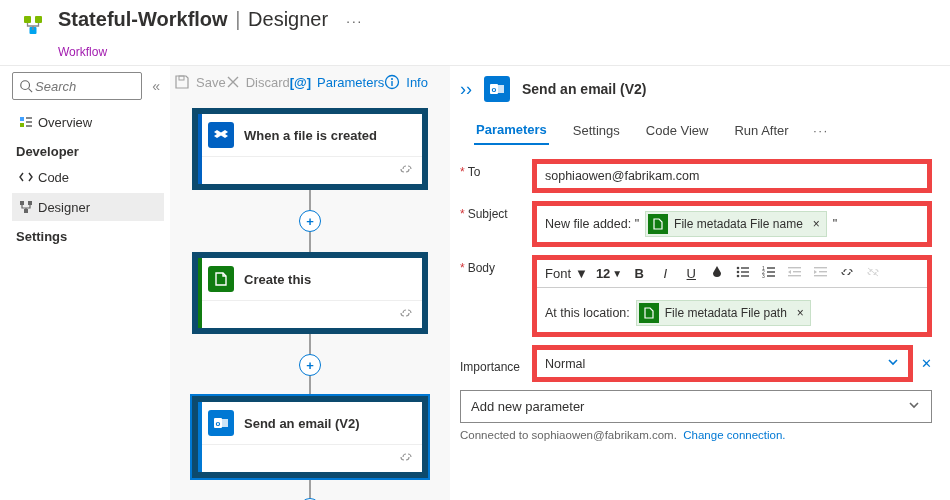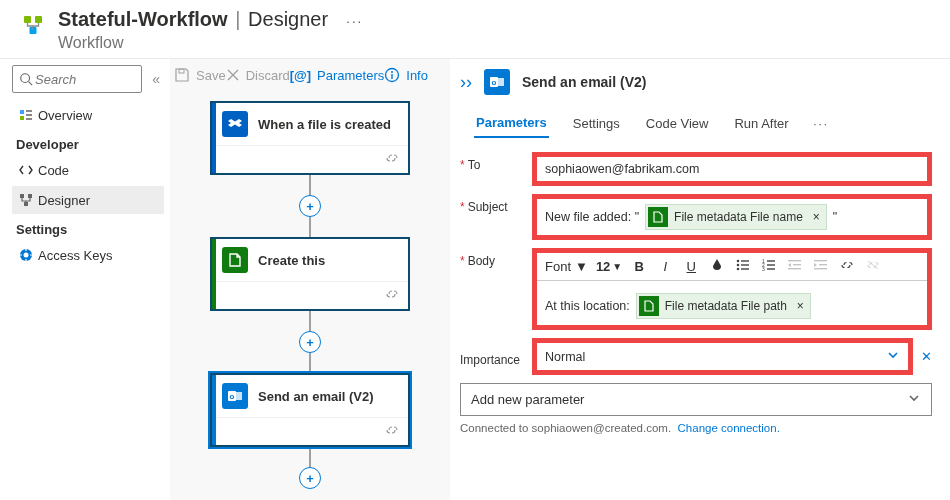--- a/index.html
+++ b/index.html
@@ -3,21 +3,21 @@
 <meta charset="utf-8">
 <style>
   * { box-sizing: border-box; }
   body { margin: 0; font-family: "Segoe UI", Arial, sans-serif; font-size: 13px; color: #323130; background: #fff; width: 950px; height: 500px; overflow: hidden; }
 
   
   .header { display: flex; align-items: flex-start; padding: 8px 20px 6px 20px; }
   .header-icon { width: 26px; height: 26px; margin-right: 12px; margin-top: 4px; display:flex; align-items:center; justify-content:center;}
   .header-title { font-size: 20px; font-weight: 600; color: #323130; }
   .header-sep { font-weight: 400; color: #888; margin: 0 4px; }
-  .header-sub { font-size: 16px; color: #737373; margin-top: 3px; }
+  .header-sub { font-size: 12px; color: #a21caf; margin-top: 14px; }
   .header-more { margin-left: 14px; color: #666; font-size: 14px; letter-spacing: 1px; cursor: default; }
 
   .main { display: flex; height: calc(500px - 50px); }
 
   
   .sidebar { width: 170px; border-top: 1px solid #eaeaea; padding-top: 6px; padding-left: 12px; padding-right: 6px; flex: 0 0 170px; }
   .search-wrap { display:flex; align-items:center; gap:6px;}
   .search-box { display: flex; align-items: center; border: 1px solid #888; border-radius: 2px; padding: 3px 6px; flex:1; height: 28px; }
   .search-box input { border: none; outline: none; width: 100%; font-size: 13px; font-style: italic; color: #666; background:transparent; }
   .collapse-btn { color:#888; font-size:14px; padding: 0 4px;}
@@ -25,21 +25,21 @@
   .nav-item.selected { background: #ededed; }
   .nav-group { font-size: 13px; font-weight: 600; color: #323130; margin: 8px 0 4px 4px; }
   .ic { width: 16px; height: 16px; display: inline-flex; align-items:center; justify-content:center; }
 
   
   .canvas { flex: 0 0 280px; background: #f8f8f8; border-top: 1px solid #eaeaea; position: relative; }
   .toolbar { display: flex; align-items: center; padding: 8px 4px 8px 4px; color:#444; }
   .t-item { display: flex; align-items:center; gap:6px; color:#444; cursor:pointer;}
   .t-item.disabled { color: #a0a0a0; cursor:default;}
   .workflow { display:flex; flex-direction:column; align-items:center; padding: 10px;}
-  .card { width: 200px; border:2px solid #0c4a6e; background:#fff; position:relative;}
+  .card { width: 236px; border:6px solid #0c4a6e; background:#fff; position:relative;}
   .card .card-head { display:flex; align-items:center; gap:10px; padding:8px 10px; border-bottom:1px solid #eee; }
   .card .stripe { position:absolute; left:0; top:0; bottom:0; width:4px;}
   .card .card-foot { display:flex; justify-content:flex-end; padding:5px 8px;}
   .card-title { font-size: 13px; font-weight:600; }
   .conn-line { width:2px; background:#a0a0a0; height:20px;}
   .plus-btn { width:22px; height:22px; border:1px solid #0078d4; border-radius:50%; display:flex; align-items:center; justify-content:center; color:#0078d4; font-weight:600; background:#fff; cursor:pointer;}
   .card.selected { outline: 2px solid #0078d4; }
   .link-ic { color:#999;}
   .card-sqicon { width:26px; height:26px; border-radius:3px; display:flex; align-items:center; justify-content:center;}
   .bg-blue { background:#0061c2;}
@@ -142,30 +142,20 @@
             <rect x="2" y="2" width="4" height="4" fill="#666"></rect>
             <rect x="10" y="2" width="4" height="4" fill="#666"></rect>
             <rect x="6" y="10" width="4" height="4" fill="#666"></rect>
             <path d="M4 6v3h8V6M8 9v3" stroke="#666" stroke-width="1.2" fill="none"></path>
           </svg>
         </span>
       <span>Designer</span>
     </div>
 
     <div class="nav-group">Settings</div>
-    <div class="nav-item">
-      <span class="ic">
-          <svg width="16" height="16" viewBox="0 0 16 16">
-            <circle cx="8" cy="8" r="6" fill="#0078d4"></circle>
-            <circle cx="8" cy="8" r="2.5" fill="#fff"></circle>
-            <path d="M8 2v2M8 12v2M2 8h2M12 8h2" stroke="#fff" stroke-width="1.2"></path>
-          </svg>
-        </span>
-      <span>Access Keys</span>
-    </div>
   </div>
 
   <div class="canvas">
     <div class="toolbar">
       <span class="t-item disabled">
           <svg width="16" height="16" viewBox="0 0 16 16">
             <path d="M2 2h10l2 2v10H2z" stroke="#a0a0a0" stroke-width="1.2" fill="none"></path>
             <rect x="5" y="2" width="5" height="4" stroke="#a0a0a0" fill="none"></rect>
           </svg>
           <span>Save</span>
@@ -394,17 +384,17 @@
     </div>
 
     <div class="add-param">
       <span>Add new parameter</span>
       <span><svg width="14" height="14" viewBox="0 0 14 14">
             <path d="M3 5l4 4 4-4" stroke="#666" stroke-width="1.6" fill="none"></path>
           </svg></span>
     </div>
 
     <div class="conn-info">
-      <span>Connected to sophiaowen@created.com.</span>&nbsp;&nbsp;<a>Change connection.</a>
+      <span>Connected to sophiaowen@fabrikam.com.</span>&nbsp;&nbsp;<a>Change connection.</a>
     </div>
   </div>
 
 </div>
 
 </body></html>

